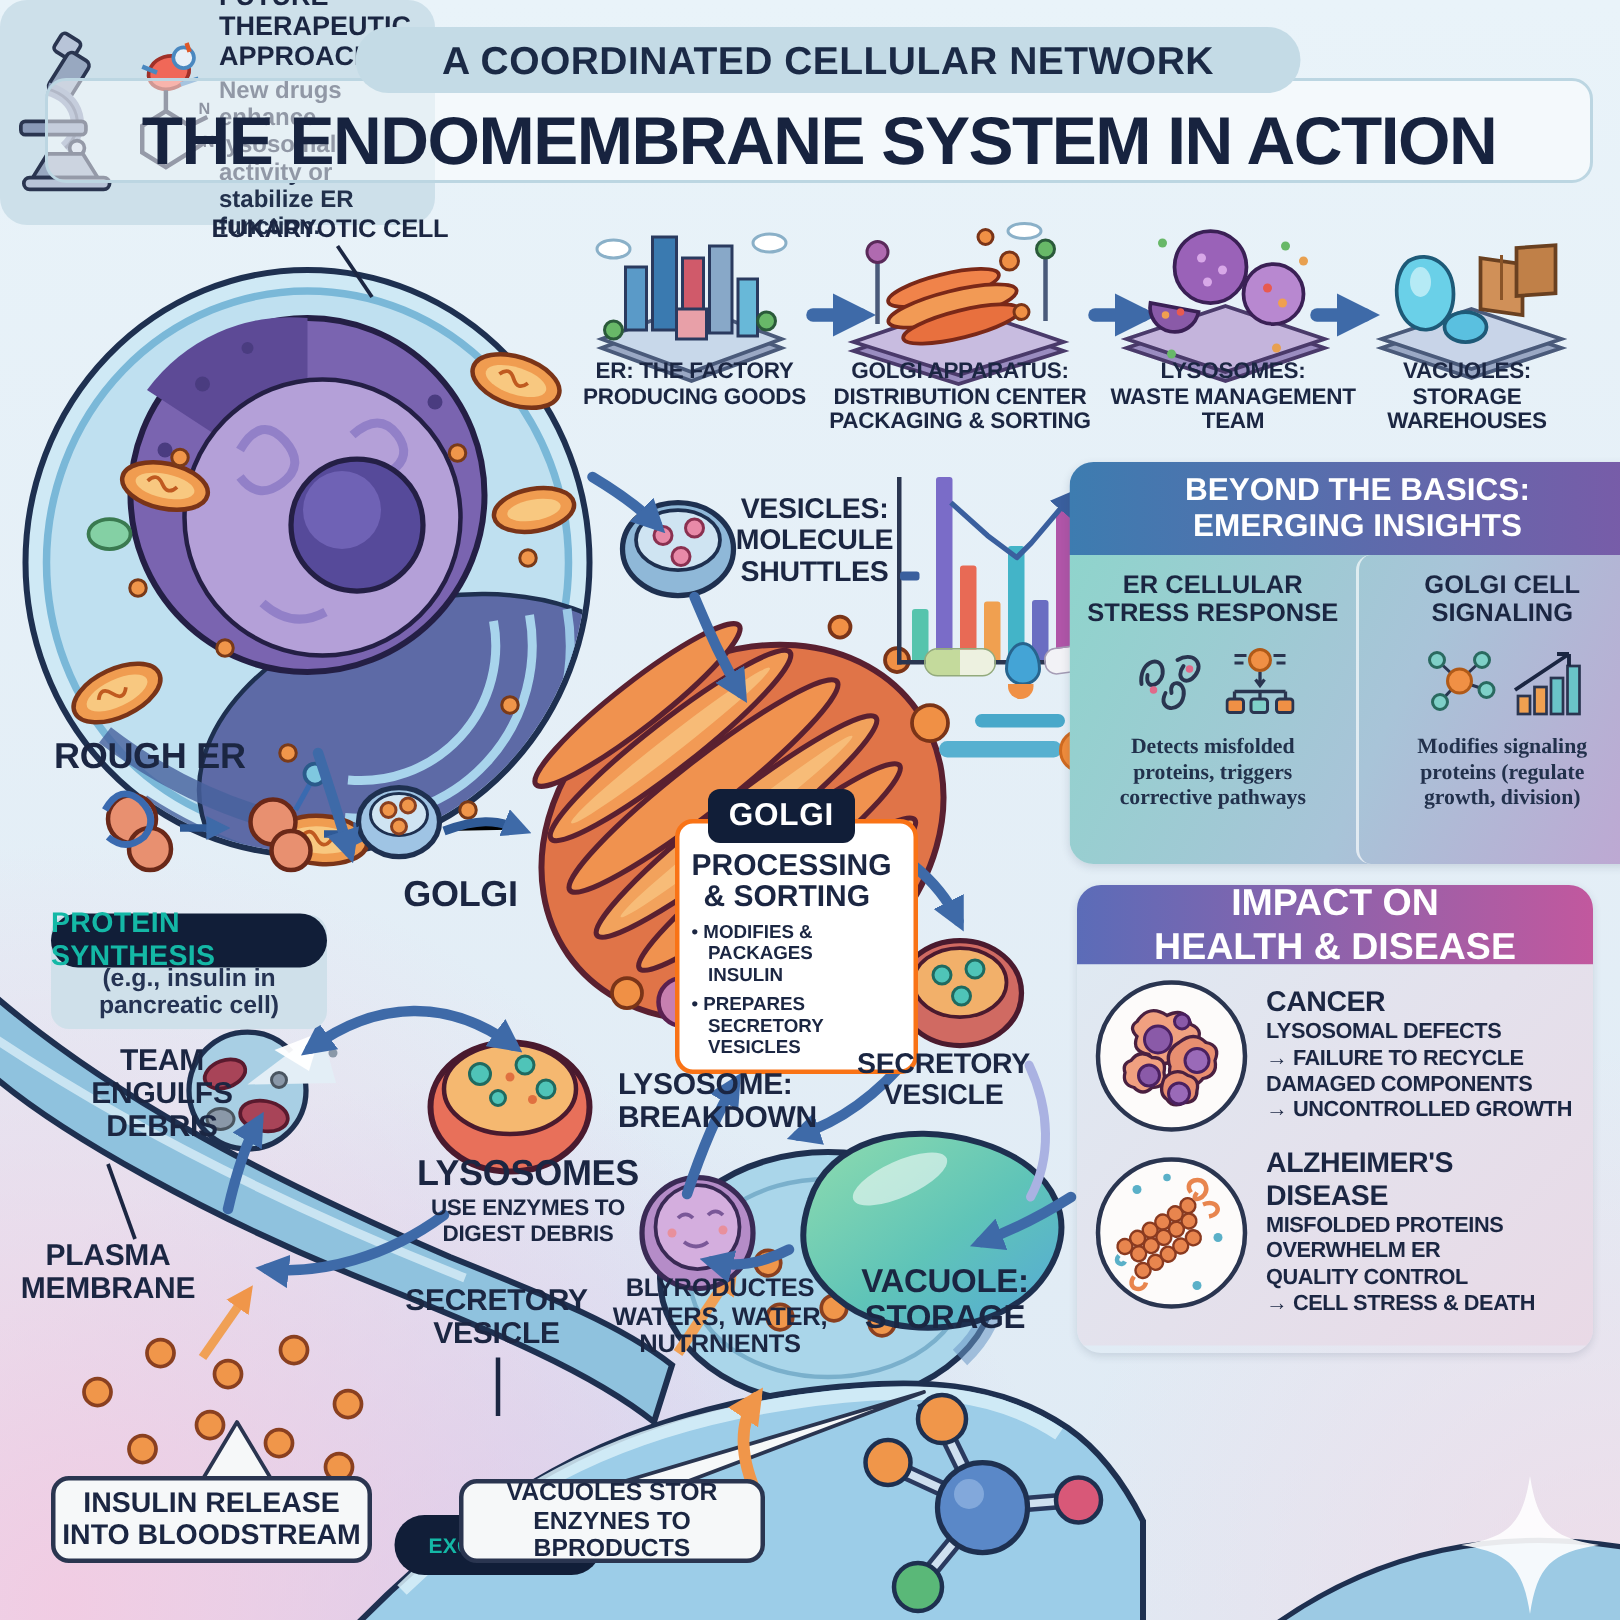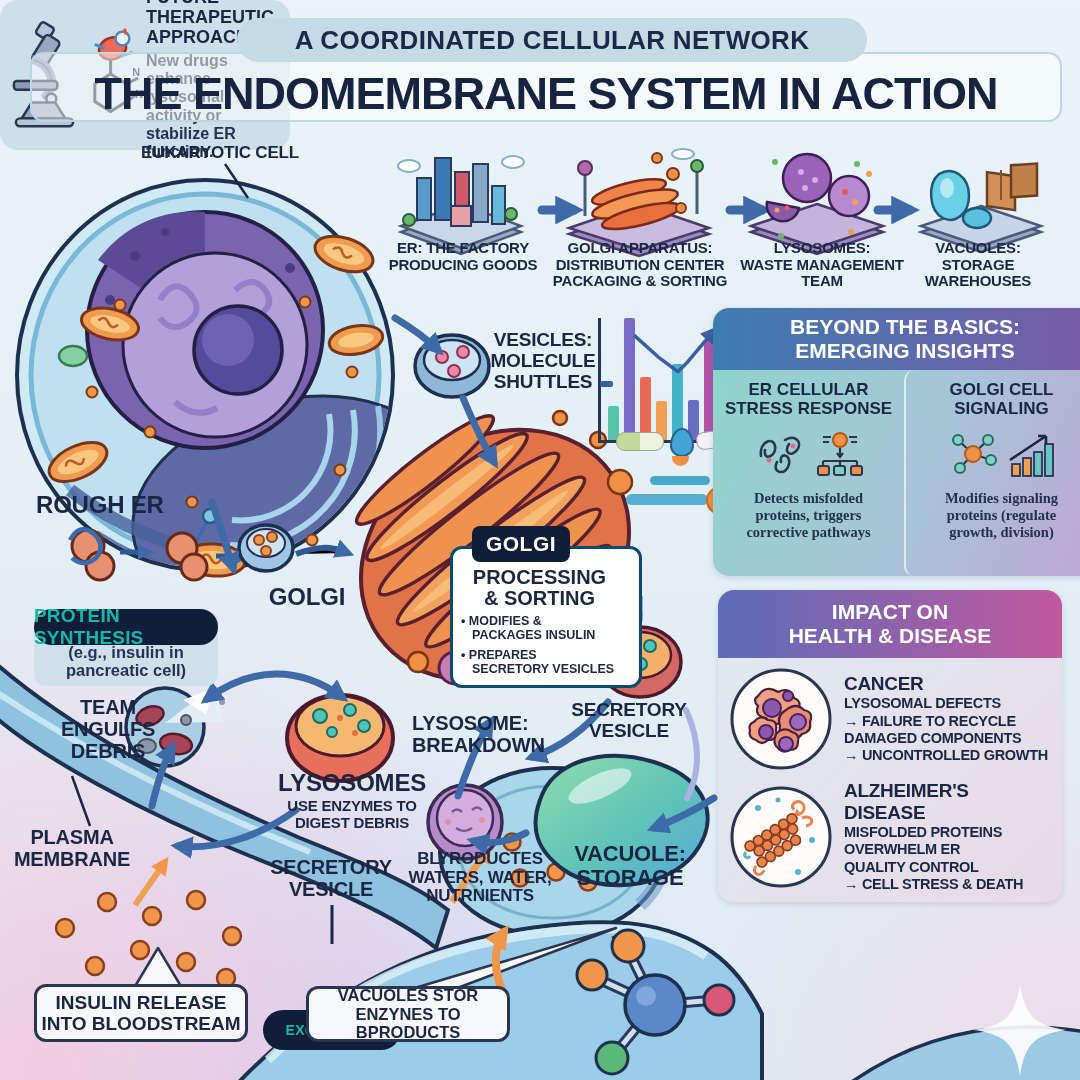--- a/index.html
+++ b/index.html
@@ -40,21 +40,21 @@
   #beyond-hd{height:62px;font-size:21px;background:linear-gradient(90deg,#3d7cb0,#7a5ba8);}
   #beyond-body{height:206px;display:flex;
        background:linear-gradient(115deg,#8fd4cc 0%,#a8c4d8 55%,#bfa6d2 100%);}
   .beyond-col{flex:1;display:flex;flex-direction:column;align-items:center;padding-top:10px;}
   .beyond-col+.beyond-col{border-left:2px solid rgba(255,255,255,.65);border-radius:10px;}
   .beyond-title{font-size:17px;font-weight:800;text-align:center;white-space:pre-line;line-height:1.12;}
   .beyond-icons{height:62px;display:flex;align-items:center;gap:10px;margin-top:6px;}
   .beyond-text{font-size:14.5px;font-weight:600;text-align:center;white-space:pre-line;
        line-height:1.18;color:#22314c;margin-top:4px;font-family:Liberation Serif, serif;}
   #impact-panel{left:718px;top:590px;width:344px;height:312px;}
-  #impact-hd{height:68px;font-size:21px;background:linear-gradient(90deg,#5b6cb8,#c2589e);}
+  #impact-hd{height:53px;font-size:25px;background:linear-gradient(90deg,#5b6cb8,#c2589e);}
   #impact-body{height:254px;background:linear-gradient(135deg,#dfe9f2 0%,#e9d9e6 100%);
        display:flex;flex-direction:column;padding:8px 10px 0 10px;box-sizing:border-box;gap:8px;}
   .impact-row{display:flex;align-items:center;gap:10px;}
   .impact-text{flex:1;}
   .impact-title{font-size:19px;font-weight:800;letter-spacing:-.3px;}
   .impact-lines{font-size:14.5px;font-weight:800;white-space:pre-line;line-height:1.2;letter-spacing:-.3px;}
   #future-panel{left:718px;top:918px;width:290px;height:150px;background:#cde0ea;
        border-radius:18px;z-index:3;display:flex;align-items:center;padding:0 8px;box-sizing:border-box;}
   #future-text{width:138px;}
   #future-title{font-size:18px;font-weight:800;line-height:1.1;white-space:pre-line;}
@@ -64,22 +64,22 @@
        border-left:3px solid #2a3550;border-bottom:3px solid #2a3550;}
   #chart-bars{position:absolute;inset:0 0 0 0;display:flex;align-items:flex-end;
        gap:5px;padding:0 4px 0 7px;}
   #chart-bars .bar{width:11px;border-radius:2px 2px 0 0;}
   #chart-dash{position:absolute;left:-1px;top:52%;width:13px;height:6px;background:#3a5f9e;border-radius:2px;}
   #trend{position:absolute;inset:0;width:100%;height:100%;overflow:visible;}
   
   #pill-cluster{position:absolute;left:612px;top:424px;width:112px;height:100px;z-index:3;}
   .shape{position:absolute;}
   
-  #golgi-box{position:absolute;left:450px;top:546px;width:192px;z-index:5;background:#fff;
-       border:3px solid #0c4a6e;border-radius:12px;padding:18px 21px 8px 8px;box-sizing:border-box;}
+  #golgi-box{position:absolute;left:450px;top:546px;width:162px;z-index:5;background:#fff;
+       border:3px solid #f97316;border-radius:12px;padding:18px 21px 8px 8px;box-sizing:border-box;}
   #golgi-tab{position:absolute;left:472px;top:526px;width:98px;height:36px;z-index:6;
        background:#111e38;color:#fff;border-radius:8px;display:flex;align-items:center;
        justify-content:center;font-size:21px;font-weight:800;letter-spacing:.5px;}
   #golgi-title{font-size:20px;font-weight:800;text-align:center;line-height:1.05;white-space:pre-line;}
   .bullet{font-size:12.5px;font-weight:800;line-height:1.15;margin-top:5px;
        padding-left:11px;text-indent:-11px;white-space:pre-line;}
   #sparkle{position:absolute;left:972px;top:982px;z-index:6;opacity:.9;}
   svg{display:block;}
   #diagram{position:absolute;left:0;top:0;z-index:1;}
   .toprow-icon{position:absolute;z-index:2;}

